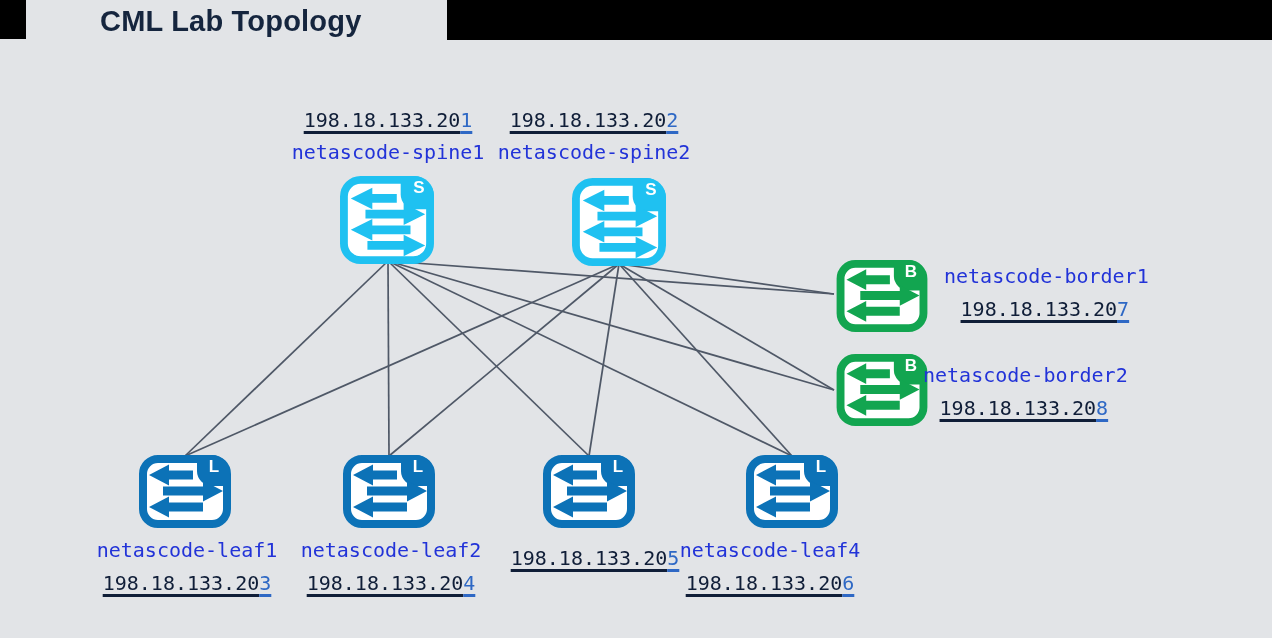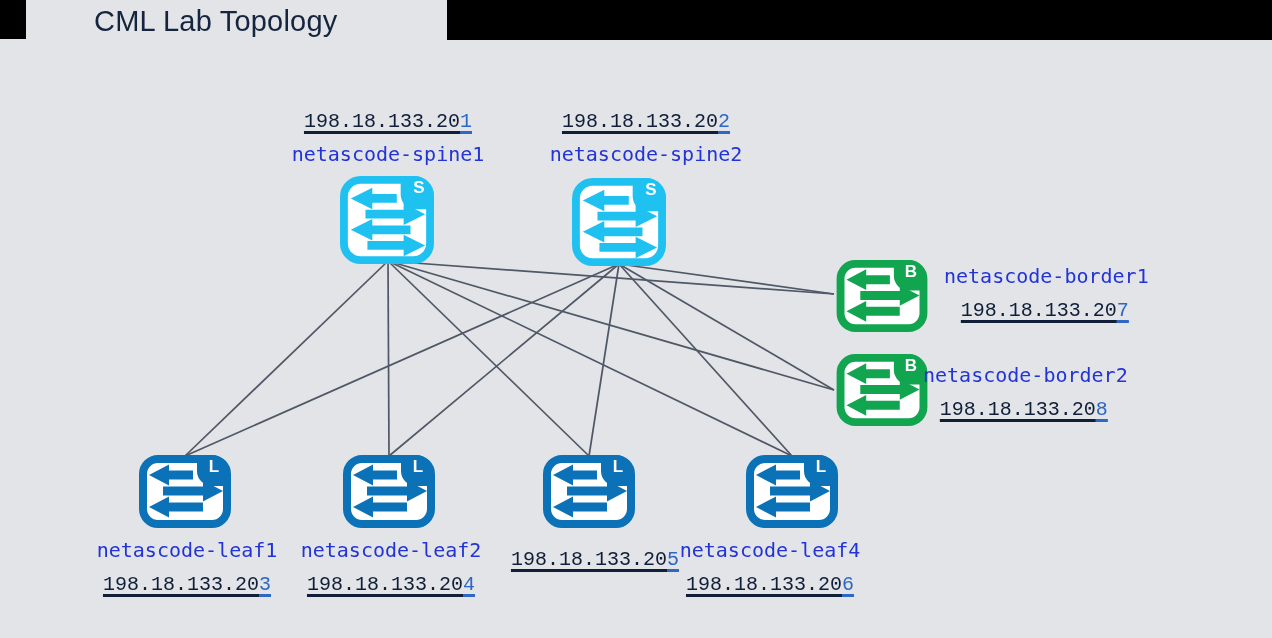--- a/index.html
+++ b/index.html
@@ -21,22 +21,22 @@
     --c-ip-accent:#2e68c5;
     --c-title:#15253e;
   }
 
   
   .header{position:absolute;top:0;left:0;width:1272px;height:40px;z-index:5;}
   .header .bar-left{position:absolute;left:0;top:0;width:26px;height:39px;background:var(--c-header);}
   .header .bar-right{position:absolute;left:447px;top:0;width:825px;height:40px;background:var(--c-header);}
   .header .tab{position:absolute;left:26px;top:0;width:421px;height:40px;background:var(--c-bg);}
   .title{
-    position:absolute;left:68px;top:5px;
-    font-size:29px;font-weight:400;color:var(--c-title);letter-spacing:.2px;
+    position:absolute;left:74px;top:5px;
+    font-size:29px;font-weight:700;color:var(--c-title);letter-spacing:.2px;
     white-space:nowrap;
   }
 
   
   .stage{position:absolute;inset:0;z-index:1;}
   svg.links{position:absolute;inset:0;z-index:1;}
   svg.links line{stroke:var(--c-line);stroke-width:1.7;}
 
   
   .icon{position:absolute;z-index:2;}
@@ -52,21 +52,21 @@
 
   
   .labels{position:absolute;z-index:2;font-family:"DejaVu Sans Mono","Liberation Mono",monospace;text-align:center;}
   .labels.centered{width:220px;text-align:center;}
   .hostname{
     color:var(--c-host);font-weight:normal;font-size:20px;line-height:25px;white-space:nowrap;
   }
   .ip{
     color:var(--c-ip);font-size:20px;line-height:24px;white-space:nowrap;
   }
-  .ip span{text-decoration:underline;text-decoration-thickness:2.5px;text-underline-offset:4px;font-family:Liberation Mono, monospace;}
+  .ip span{text-decoration:underline;text-decoration-thickness:2.5px;text-underline-offset:4px;}
   .ip .ip-last{color:var(--c-ip-accent);}
   .labels .gap{height:8px;}
 </style>
 </head>
 <body>
 
 <svg width="0" height="0" style="position:absolute" aria-hidden="true">
   <defs>
 
     <symbol id="sw4" viewBox="0 0 100 94">
@@ -109,21 +109,21 @@
     <div class="gap"></div>
     <div class="hostname">netascode-spine1</div>
   </div>
   <div class="icon spine" style="left:336px;top:174px">
     <svg viewBox="0 0 100 94">
         <use href="#sw4"></use>
       </svg>
     <span class="badge">S</span>
   </div>
 
-  <div class="labels centered" style="left:536px;top:108px">
+  <div class="labels centered" style="left:484px;top:108px">
     <div class="ip"><span class="ip-main">198.18.133.20</span><span class="ip-last">2</span></div>
     <div class="gap"></div>
     <div class="hostname">netascode-spine2</div>
   </div>
   <div class="icon spine" style="left:568px;top:176px">
     <svg viewBox="0 0 100 94">
         <use href="#sw4"></use>
       </svg>
     <span class="badge">S</span>
   </div>

